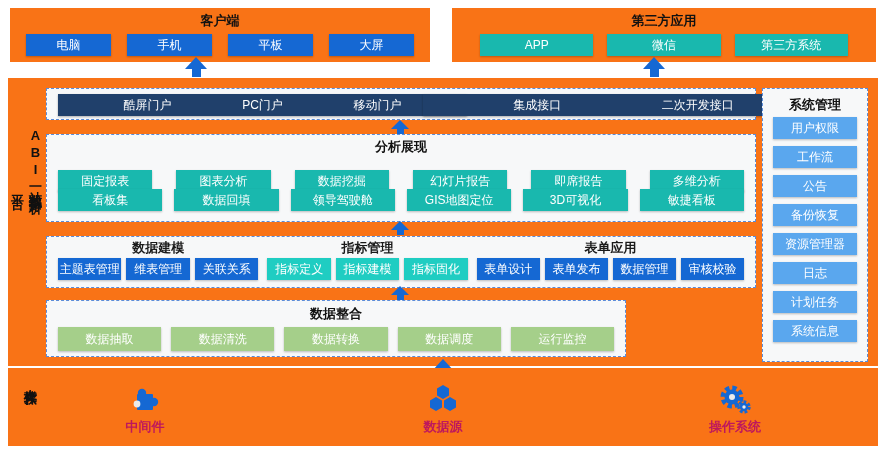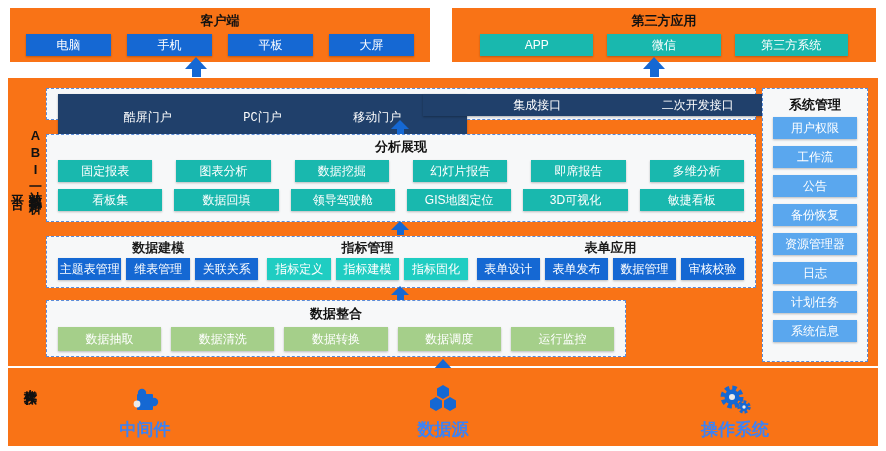--- a/index.html
+++ b/index.html
@@ -48,21 +48,21 @@
   .sys-col .btn{flex:none;height:22px;font-size:12px;}
   
   .mod-row{position:absolute;left:11px;right:11px;top:0;display:flex;gap:9px;}
   .mod-group{display:flex;flex-direction:column;}
   .g3{flex:3;} .g4{flex:4;}
   .mod-title{font-weight:bold;font-size:13px;text-align:center;height:19px;padding-top:2px;}
   .mod-btns{display:flex;gap:5px;}
   
   .support-item{position:absolute;width:120px;text-align:center;}
   .support-item .ic{height:30px;display:flex;align-items:flex-end;justify-content:center;}
-  .support-item .lbl{font-weight:bold;font-size:17px;margin-top:4px;color:#3b82f6;}
+  .support-item .lbl{font-weight:bold;font-size:13px;margin-top:4px;color:#be185d;}
 </style>
 </head>
 <body>
 
 <div class="page">
 
   <div class="panel" style="left:10px;top:8px;width:420px;height:54px;">
     <div class="sec-title" style="margin-top:4px;">客户端</div>
     <div style="display:flex;gap:16px;padding:4px 16px 0;">
       <div class="btn blue">电脑</div>
@@ -89,39 +89,39 @@
       <div class="tri"></div>
       <div class="stem"></div>
     </div>
 
   <div class="panel" style="left:8px;top:78px;width:870px;height:288px;"></div>
 
   <div class="v-label" style="left:26px;top:128px;">ABI一站式数据分析</div>
   <div class="v-label" style="left:8px;top:184px;">平台</div>
 
   <div class="dashed" style="left:46px;top:88px;width:710px;height:32px;">
-    <div class="navy-bar" style="left:11px;width:349px;padding:12px 30px;font-family:Liberation Mono, monospace;">
+    <div class="navy-bar" style="left:11px;width:349px;padding:0 30px;">
       <span>酷屏门户</span>
       <span>PC门户</span>
       <span>移动门户</span>
     </div>
     <div class="navy-bar" style="left:376px;width:321px;padding:0 40px;">
       <span>集成接口</span>
       <span>二次开发接口</span>
     </div>
   </div>
 
   <div class="arrow arrow-sm" style="left:391px;top:120px;width:18px;">
       <div class="tri"></div>
       <div class="stem"></div>
     </div>
 
   <div class="dashed" style="left:46px;top:134px;width:710px;height:88px;">
     <div class="sec-title" style="margin-top:3px;">分析展现</div>
-    <div class="btn-row" style="top:25px;gap:24px;">
+    <div class="btn-row" style="top:35px;gap:24px;">
       <div class="btn teal">固定报表</div>
       <div class="btn teal">图表分析</div>
       <div class="btn teal">数据挖掘</div>
       <div class="btn teal">幻灯片报告</div>
       <div class="btn teal">即席报告</div>
       <div class="btn teal">多维分析</div>
     </div>
     <div class="btn-row" style="top:54px;">
       <div class="btn teal">看板集</div>
       <div class="btn teal">数据回填</div>

